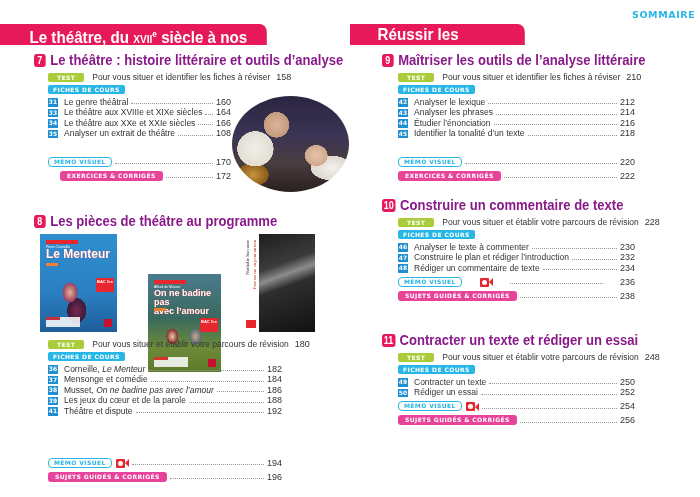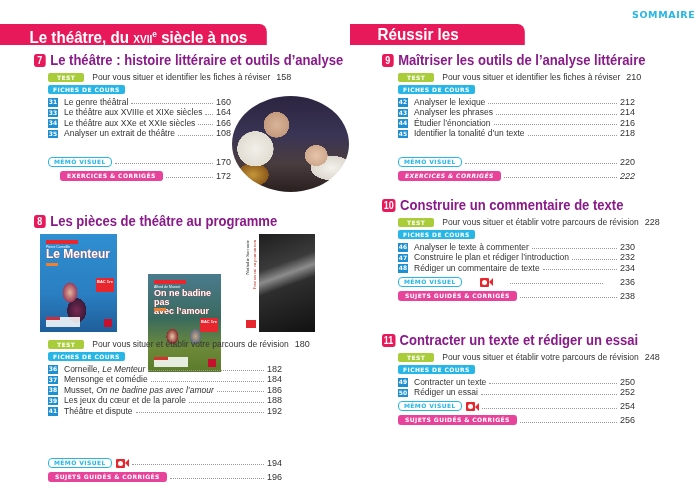--- a/index.html
+++ b/index.html
@@ -343,21 +343,21 @@
     <span class="fnum">45</span>
     <span class="label">Identifier la tonalité d’un texte</span>
     <span class="dots"></span>
     <span class="page">218</span>
   </div>
   <div class="row gap-sm">
     <span class="pill memo">MÉMO VISUEL</span>
     <span class="dots"></span>
     <span class="page">220</span>
   </div>
-  <div class="row gap" style="height:12px;font-style:italic;">
+  <div class="row gap" style="height:12px;">
     <span class="pill exo">EXERCICES &amp; CORRIGÉS</span>
     <span class="dots"></span>
     <span class="page">222</span>
   </div>
 </div>
 
 <div class="chapter-title" style="left:382px; top:197px;">
   <span class="chapter-num">10</span>
   <span>Construire un commentaire de texte</span>
 </div>

